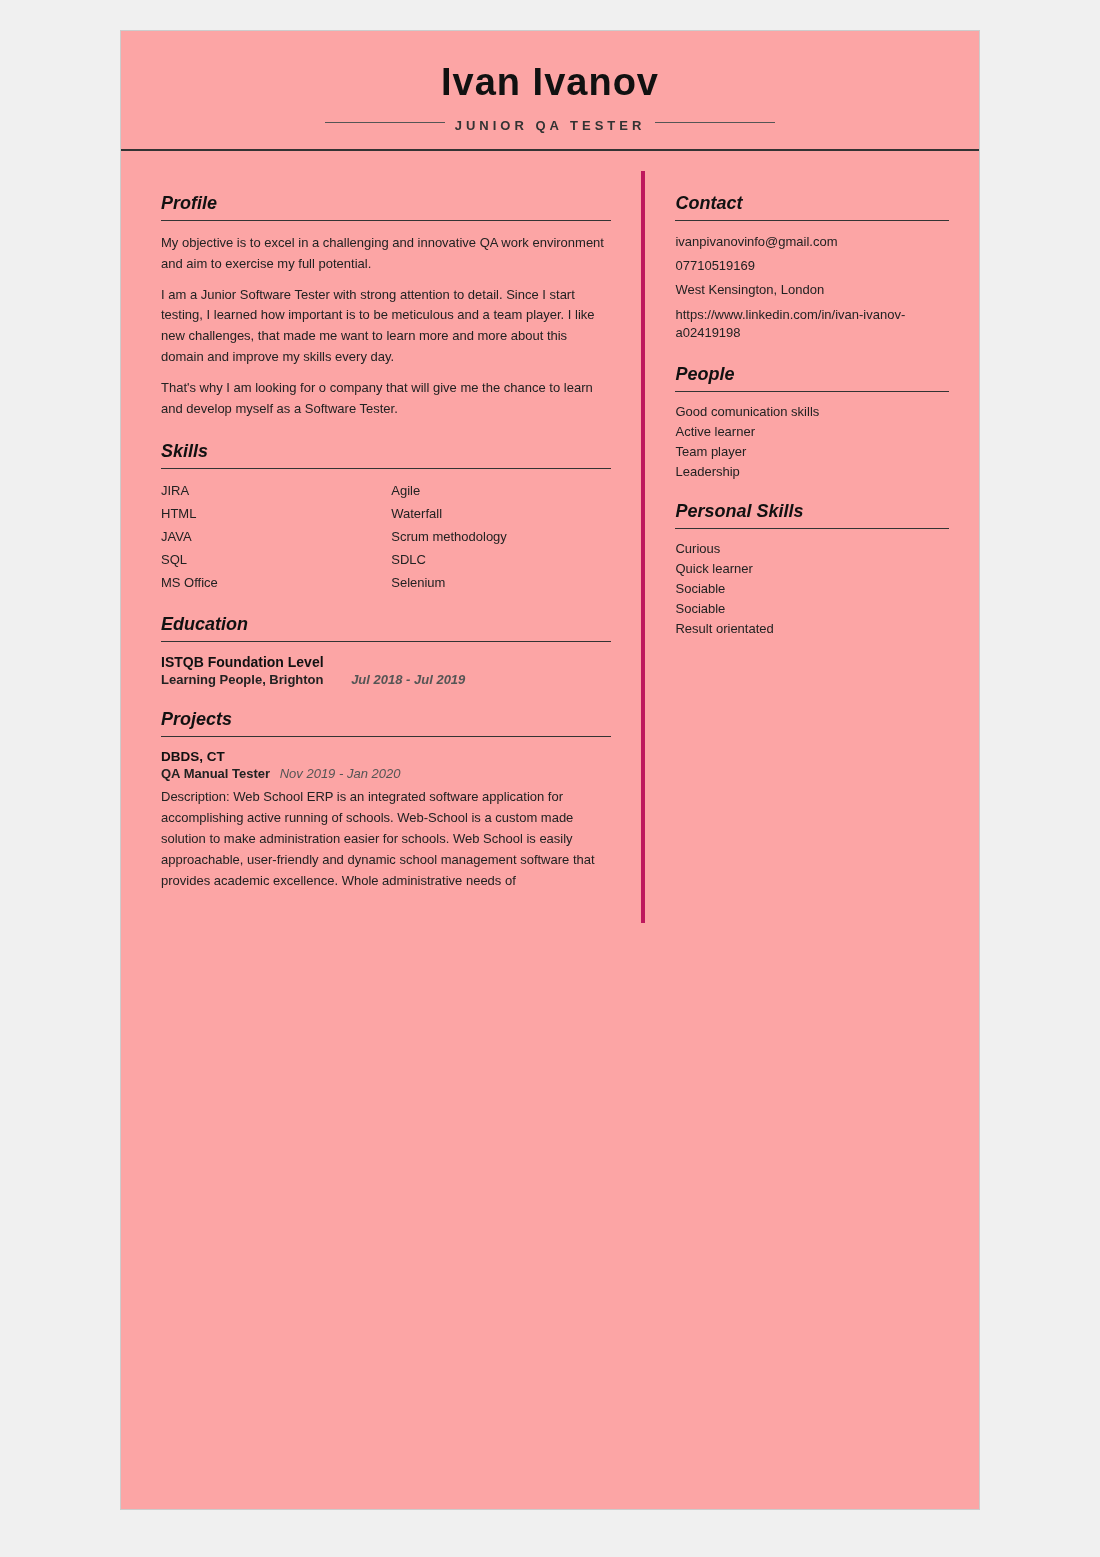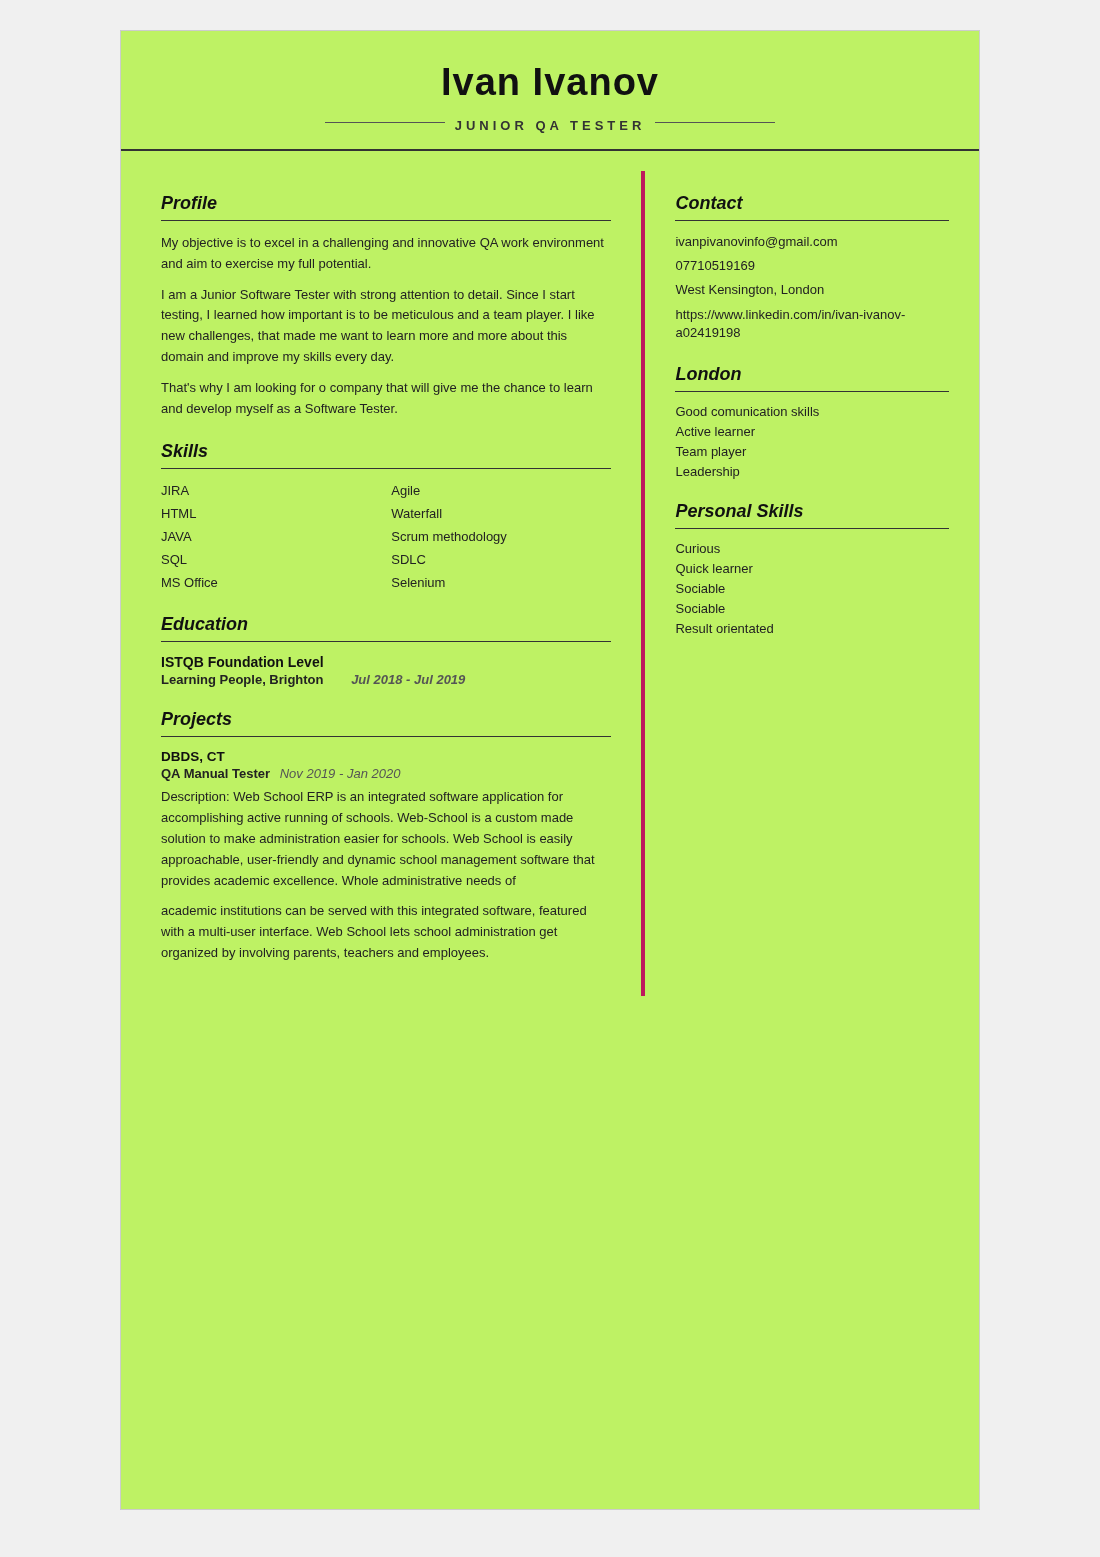--- a/index.html
+++ b/index.html
@@ -6,21 +6,21 @@
     body {
       font-family: Arial, sans-serif;
       background: #f0f0f0;
       display: flex;
       justify-content: center;
       align-items: flex-start;
       min-height: 1557px;
       padding: 30px 20px;
     }
     .resume-wrapper {
-      background: #bef264;
+      background: #fca5a5;
       width: 860px;
       min-height: 1480px;
       border: 1px solid #ccc;
       padding: 0;
       position: relative;
     }
     .header-section {
       text-align: center;
       border-bottom: 2px solid #333;
       padding: 30px 40px 16px;
@@ -219,39 +219,38 @@
 
       <div class="section">
         <div class="section-title">Projects</div>
         <hr class="section-divider">
         <div class="project-org">DBDS, CT</div>
         <div class="project-role-line">
           <span class="project-role">QA Manual Tester</span>
           <span class="project-dates">Nov 2019 - Jan 2020</span>
         </div>
         <p class="project-desc">Description: Web School ERP is an integrated software application for accomplishing active running of schools. Web-School is a custom made solution to make administration easier for schools. Web School is easily approachable, user-friendly and dynamic school management software that provides academic excellence. Whole administrative needs of</p>
-        <p class="project-desc">academic institutions can be served with this integrated software, featured with a multi-user interface. Web School lets school administration get organized by involving parents, teachers and employees.</p>
       </div>
 
     </div>
 
     <div class="right-col">
 
       <div class="section">
         <div class="section-title">Contact</div>
         <hr class="section-divider">
         <div class="contact-item">ivanpivanovinfo@gmail.com</div>
         <div class="contact-item">07710519169</div>
         <div class="contact-item">West Kensington, London</div>
         <div class="contact-item">https://www.linkedin.com/in/ivan-ivanov-a02419198</div>
       </div>
 
 
       <div class="section">
-        <div class="section-title">London</div>
+        <div class="section-title">People</div>
         <hr class="section-divider">
         <div class="social-item">Good comunication skills</div>
         <div class="social-item">Active learner</div>
         <div class="social-item">Team player</div>
         <div class="social-item">Leadership</div>
       </div>
 
       <div class="section">
         <div class="section-title">Personal Skills</div>
         <hr class="section-divider">

